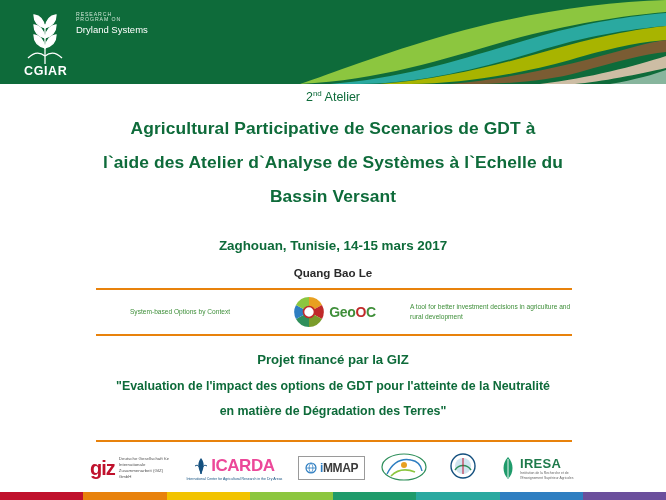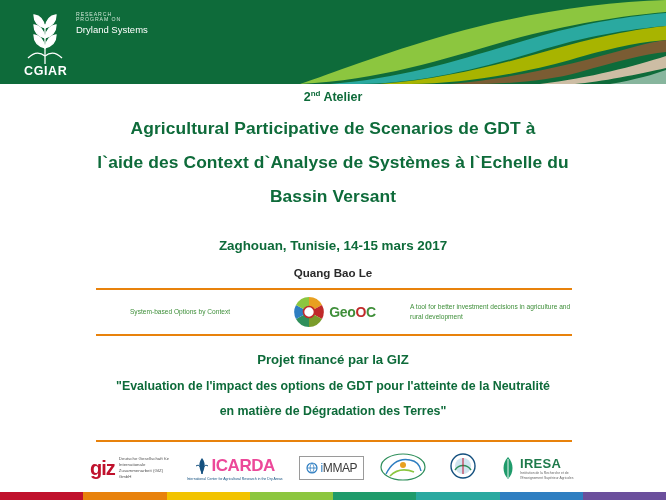--- a/index.html
+++ b/index.html
@@ -59,21 +59,21 @@
     letter-spacing: 0.6px;
   }
 
   
   .atelier {
     position: absolute;
     top: 89px; left: 0; width: 666px;
     text-align: center;
     color: #0e6b3a;
     font-size: 12.5px;
-    font-weight: bold;
+    font-weight: normal;
   }
   .atelier sup { font-size: 8px; }
 
   .main-title {
     position: absolute;
     top: 112px; left: 40px; width: 586px;
     text-align: center;
     color: #0e6b3a;
     font-size: 17.4px;
     font-weight: bold;
@@ -205,21 +205,21 @@
 
   
   .immap-wrap {
     border: 1px solid #9a9a9a;
     padding: 4px 6px;
     display: flex;
     align-items: center;
     gap: 3px;
     background: #fff;
   }
-  .immap-word { font-size: 12px; font-weight: normal; color: #3b3b3b; letter-spacing: -0.4px; }
+  .immap-word { font-size: 12px; font-weight: bold; color: #3b3b3b; letter-spacing: -0.4px; }
   .immap-word .i { color: #2e7ec1; }
 
   .fl-generic { display: flex; flex-direction: column; align-items: center; gap: 2px; }
   .fl-caption { font-size: 3.6px; color: #555; max-width: 62px; text-align: center; line-height: 1.3; }
 
   
   .iresa-wrap { display: flex; align-items: center; gap: 4px; }
   .iresa-text { display: flex; flex-direction: column; }
   .iresa-word { color: #1f7a4b; font-size: 13px; font-weight: bold; letter-spacing: 0.3px; }
   .iresa-sub { color: #666; font-size: 3.4px; line-height: 1.3; max-width: 60px; }
@@ -270,21 +270,21 @@
       <span class="l3">Dryland Systems</span>
     </div>
   </div>
   <div class="cgiar-word">CGIAR</div>
 </div>
 
 <div class="atelier"><span>2</span><sup>nd</sup><span> Atelier</span></div>
 
 <div class="main-title">
   <div>Agricultural Participative de Scenarios de GDT à</div>
-  <div>l`aide des Context d`Analyse de Systèmes à l`Echelle du</div>
+  <div>l`aide des Atelier d`Analyse de Systèmes à l`Echelle du</div>
   <div>Bassin Versant</div>
 </div>
 
 <div class="place-date">Zaghouan, Tunisie, 14-15 mars 2017</div>
 <div class="author">Quang Bao Le</div>
 
 <div class="rule-orange"></div>
 <div class="band">
   <div class="band-left">System-based Options by Context</div>
   <div class="band-mid">

